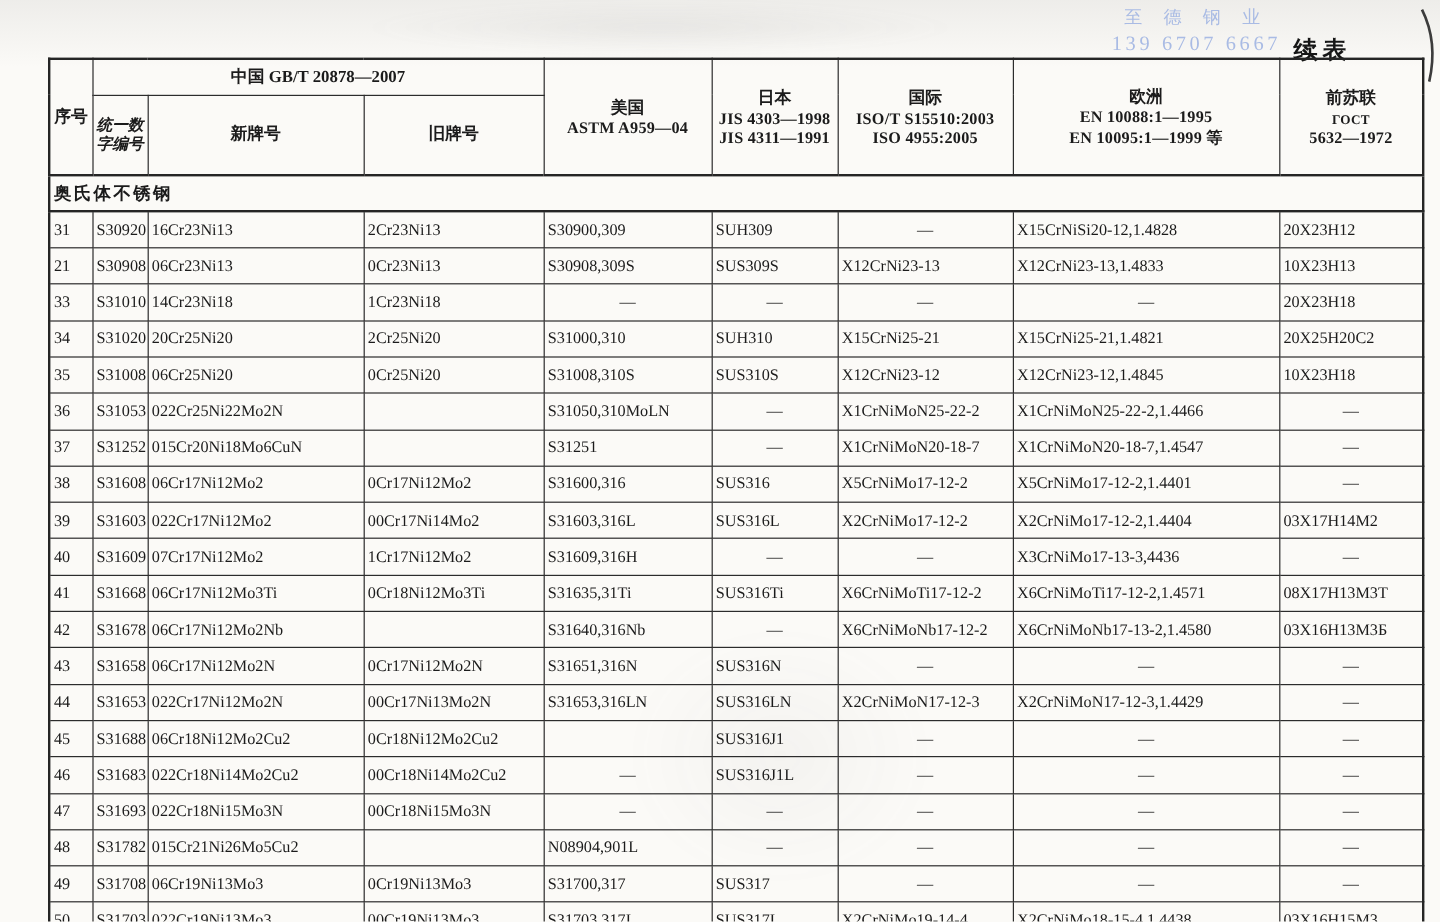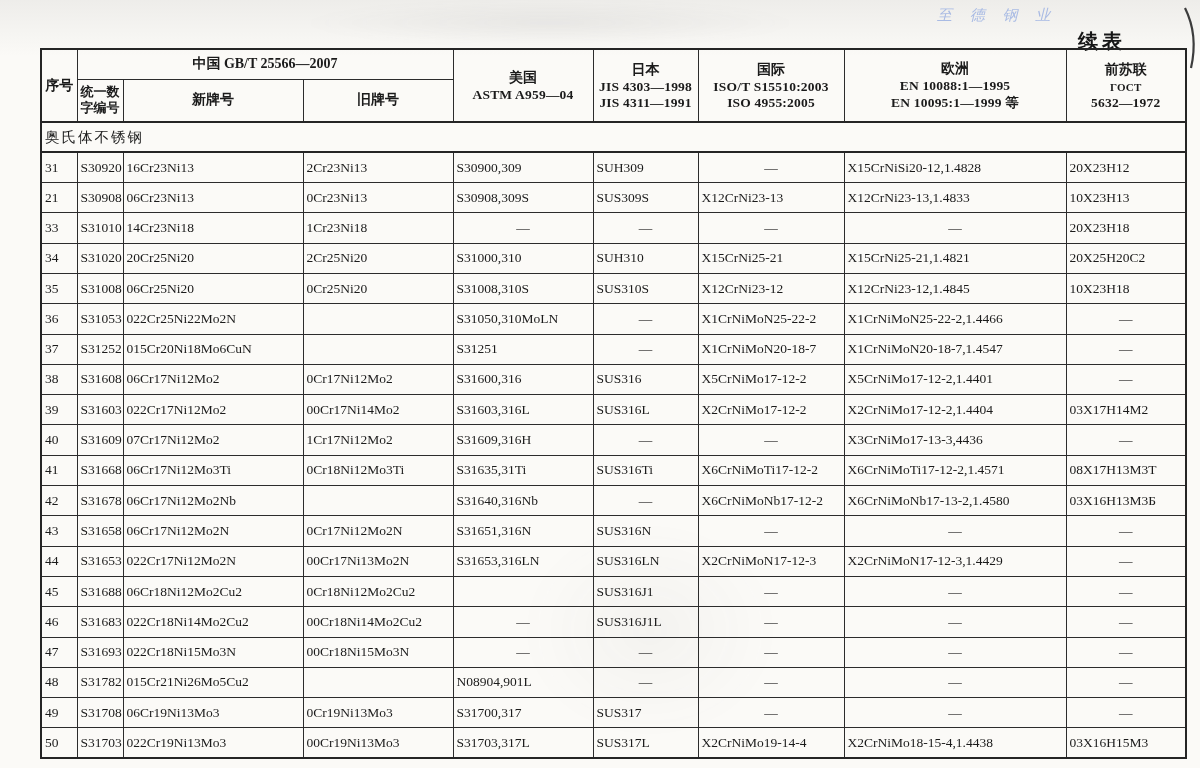--- a/index.html
+++ b/index.html
@@ -44,41 +44,42 @@
     border:1px solid #2c2c2c;
     font-size:13.5px;font-weight:normal;
     padding:0 3px;white-space:nowrap;overflow:hidden;
     color:#1b1b1b;
   }
   .grades thead th{text-align:center;vertical-align:middle;}
   .grades .zh{font-weight:700;font-size:14px;}
   .grades .lat{font-weight:600;font-size:13.5px;letter-spacing:0.2px;}
   .hr1{height:30px;}
   .hr2{height:42px;}
-  .uns-head{white-space:normal!important;line-height:1.25;padding:4px 2px!important;}
+  .uns-head{white-space:normal!important;line-height:1.25;padding:16px 2px!important;font-style:italic;}
   .head-bottom{border-bottom:2px solid #252525!important;}
   .section-row td{
-    height:28px;text-align:center;font-weight:400;font-size:14.5px;
+    height:28px;text-align:center;font-weight:700;font-size:14.5px;
     border-left:2px solid #252525;border-right:2px solid #252525;
     border-top:2px solid #252525;border-bottom:2px solid #252525;
     letter-spacing:2px;
   }
   .grades tbody tr.data{height:30.3px;}
   .grades tbody td{vertical-align:middle;text-align:left;}
   .grades tbody td.c{text-align:left;}
   .grades tbody td.dash{text-align:center;letter-spacing:0;}
 </style>
 </head>
 <body>
 
 <div class="smudge1"></div>
 <div class="smudge2"></div>
 
-<div class="watermark" style="color: rgb(169, 187, 228); font-style: italic;">
+<div class="watermark" style="color: rgb(169, 187, 228);">
   <span class="wm1">至 德 钢 业</span>
+  <span class="wm2">139 6707 6667</span>
 </div>
 
 <div class="cont-label">续表</div>
 
 <svg class="corner-line" width="22" height="72">
   <path d="M7,6 C16,24 18,44 13,66" stroke="#3c3c3c" stroke-width="2.2" fill="none"></path>
 </svg>
 
 <table class="grades">
   <colgroup>
@@ -88,21 +89,21 @@
     <col style="width:150px">
       <col style="width:140px">
       <col style="width:105px">
     <col style="width:146px">
       <col style="width:222px">
       <col style="width:120px">
   </colgroup>
   <thead>
     <tr class="hr1">
       <th rowspan="2" class="head-bottom"><span class="zh">序号</span></th>
-      <th colspan="3"><span class="zh">中国 GB/T 25566—2007</span></th>
+      <th colspan="3"><span class="zh">中国 GB/T 20878—2007</span></th>
       <th rowspan="2" class="head-bottom">
         <span class="zh">美国</span><br>
         <span class="lat">ASTM A959—04</span>
       </th>
       <th rowspan="2" class="head-bottom">
         <span class="zh">日本</span><br>
         <span class="lat">JIS 4303—1998</span><br>
         <span class="lat">JIS 4311—1991</span>
       </th>
       <th rowspan="2" class="head-bottom">

